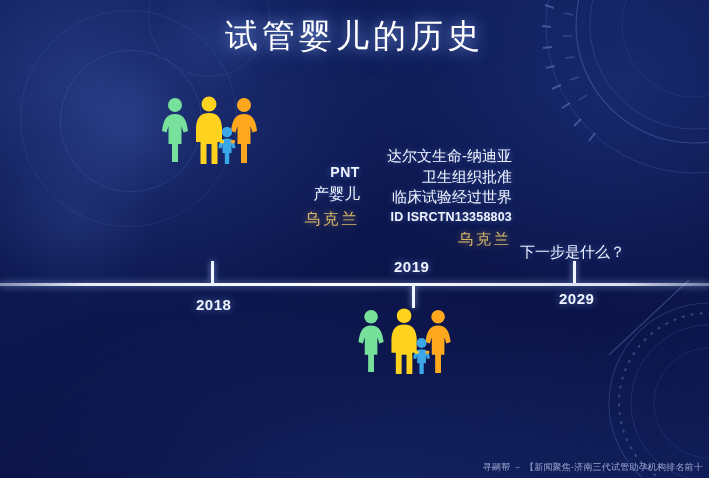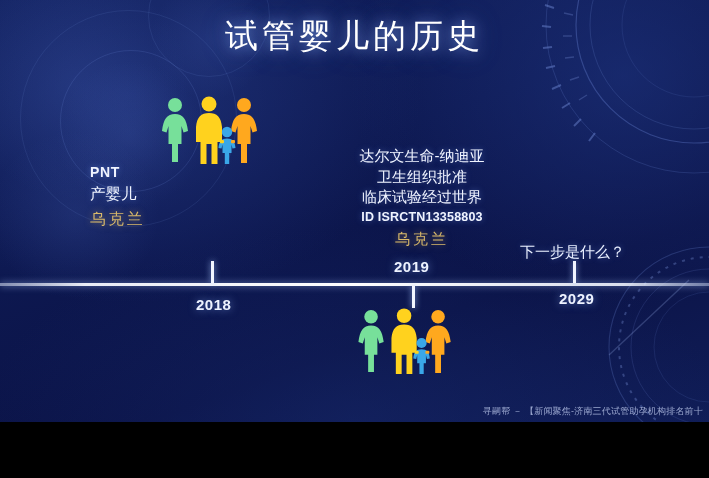--- a/index.html
+++ b/index.html
@@ -1,20 +1,20 @@
 <!DOCTYPE html>
 <html><head>
 <meta charset="utf-8">
 <style>
   html,body{margin:0;padding:0;background:#000;}
   body{font-family:"Liberation Sans","DejaVu Sans",sans-serif;}
 
   #slide{
     position:relative;
-    width:709px;height:422px;
+    width:709px;height:478px;
     overflow:hidden;
     background:
       radial-gradient(ellipse 420px 300px at 18% 22%, rgba(40,62,140,0.55) 0%, rgba(20,34,96,0.0) 70%),
       radial-gradient(ellipse 380px 320px at 88% 18%, rgba(34,58,138,0.50) 0%, rgba(18,32,92,0.0) 72%),
       radial-gradient(ellipse 500px 260px at 50% 100%, rgba(24,44,112,0.45) 0%, rgba(12,24,78,0.0) 75%),
       linear-gradient(160deg,#12215e 0%,#0d1850 40%,#0b1347 70%,#101d57 100%);
   }
 
   
   .bg-layer{position:absolute;inset:0;pointer-events:none;}
@@ -54,26 +54,26 @@
   }
 
   
   .family{position:absolute;}
 
   
   .tblock{position:absolute;color:#f0f4ff;line-height:1.38;}
   .tblock .ln{white-space:nowrap;}
   .hl{color:#d9b96a;text-shadow:0 0 7px rgba(220,180,90,0.55);}
 
-  .blk-left{width:270px;left:90px;top:163px;text-align:left;font-size:15.5px;
+  .blk-left{width:270px;left:90px;top:163px;text-align:right;font-size:15.5px;
             text-shadow:0 0 6px rgba(120,160,255,0.45);}
   .blk-left .pnt{font-size:14px;font-weight:bold;letter-spacing:0.6px;margin-bottom:1px;}
   .blk-left .ua{margin-top:3px;font-size:15.5px;letter-spacing:3px;}
 
-  .blk-mid{left:332px;top:146px;width:180px;text-align:center;font-size:15px;
+  .blk-mid{left:332px;top:146px;width:180px;text-align:right;font-size:15px;
            text-shadow:0 0 6px rgba(120,160,255,0.45);}
   .blk-mid .id{font-size:12.5px;font-weight:bold;letter-spacing:0.2px;margin-top:1px;}
   .blk-mid .ua{margin-top:3px;letter-spacing:3px;}
 
   .blk-right{left:520px;top:242px;font-size:15px;color:#eaf0ff;
              text-shadow:0 0 6px rgba(120,160,255,0.45);}
 
   .blk-bottom{left:0;right:0;top:371px;text-align:center;font-size:15px;
               text-shadow:0 0 6px rgba(120,160,255,0.45);}
   .blk-bottom .ln{margin-bottom:2px;}

